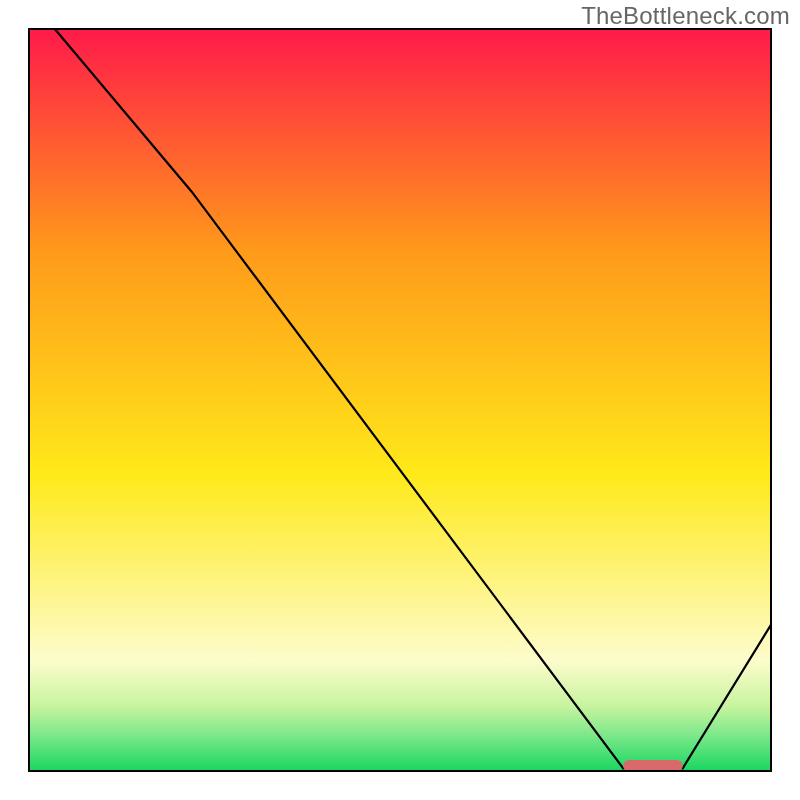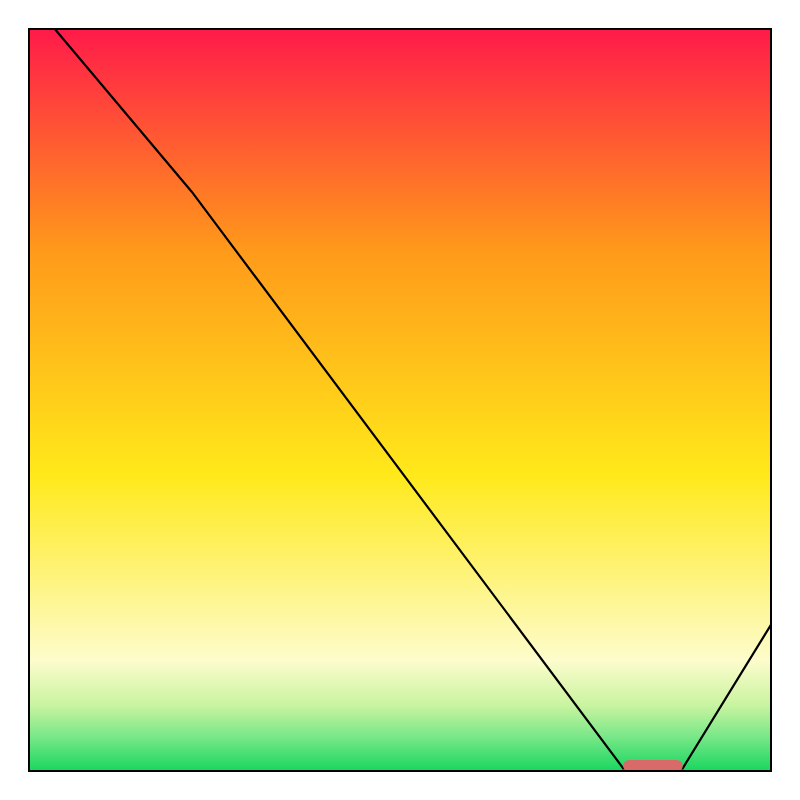--- a/index.html
+++ b/index.html
@@ -51,20 +51,21 @@
     box-sizing: border-box;
     pointer-events: none;
     z-index: 4;
   }
 </style>
 </head>
 <body>
 
 <div class="canvas">
 
+  <span class="watermark">TheBottleneck.com</span>
 
   <div class="plot-area">
 
     <svg viewBox="0 0 744 744" preserveAspectRatio="none">
       <defs>
         <linearGradient id="bg-grad" x1="0" y1="0" x2="0" y2="1">
             <stop offset="0%" stop-color="#ff1a4a"></stop>
             <stop offset="30%" stop-color="#ff9a1a"></stop>
             <stop offset="60%" stop-color="#ffe91a"></stop>
             <stop offset="85%" stop-color="#fdfccc"></stop>

